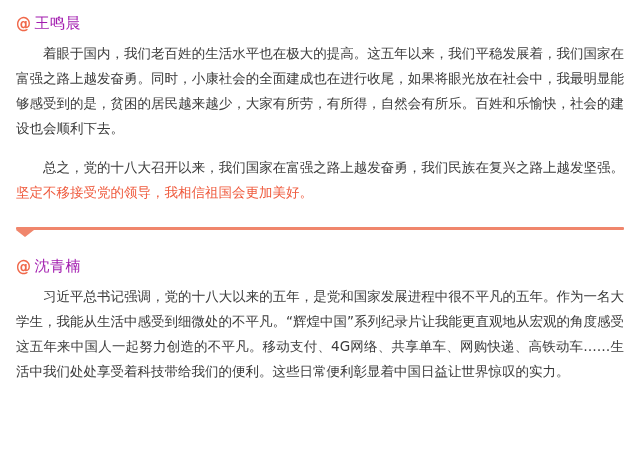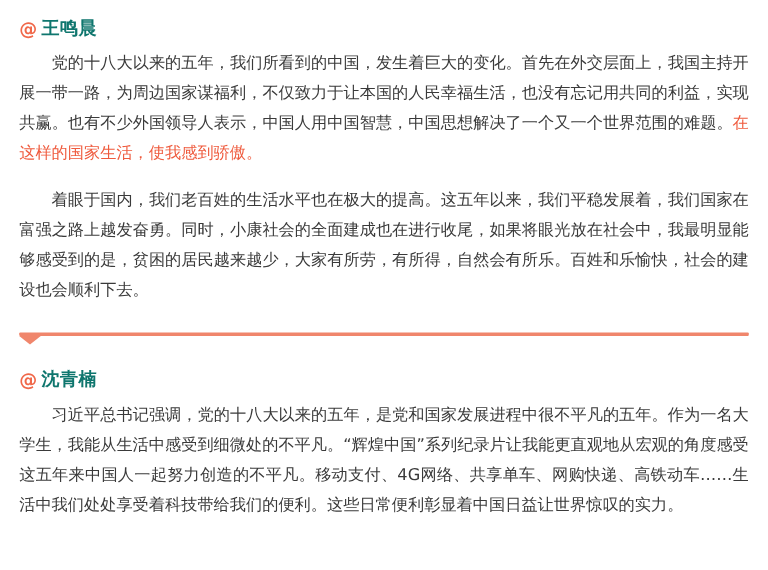--- a/index.html
+++ b/index.html
@@ -33,22 +33,22 @@
     margin-bottom: 8px;
     letter-spacing: 0.5px;
   }
   .at-symbol {
     color: #f0684a;
     font-weight: bold;
     margin-right: 3px;
     font-size: 15px;
   }
   .author-name {
-    color: #0f766e;
-    font-weight: bold;
+    color: #a21caf;
+    font-weight: normal;
   }
   .body-text {
     font-size: 13.5px;
     line-height: 25px;
     color: #3a3a3a;
     text-align: justify;
     text-justify: inter-ideograph;
   }
   .para {
     margin: 0 0 14px 0;
@@ -90,22 +90,22 @@
 <body>
 
 <div class="page">
 
   <div class="post post-1">
     <div class="author-line">
       <span class="at-symbol">@</span>
       <span class="author-name">王鸣晨</span>
     </div>
     <div class="body-text">
-      <p class="para"><span>党的十八大以来的五年，我们所看到的中国，发生着巨大的变化。首先在外交层面上，我国主持开展一带一路，为周边国家谋福利，不仅致力于让本国的人民幸福生活，也没有忘记用共同的利益，实现共赢。也有不少外国领导人表示，中国人用中国智慧，中国思想解决了一个又一个世界范围的难题。</span><span class="hl">在这样的国家生活，使我感到骄傲。</span></p>
       <p class="para"><span>着眼于国内，我们老百姓的生活水平也在极大的提高。这五年以来，我们平稳发展着，我们国家在富强之路上越发奋勇。同时，小康社会的全面建成也在进行收尾，如果将眼光放在社会中，我最明显能够感受到的是，贫困的居民越来越少，大家有所劳，有所得，自然会有所乐。百姓和乐愉快，社会的建设也会顺利下去。</span></p>
+      <p class="para last"><span>总之，党的十八大召开以来，我们国家在富强之路上越发奋勇，我们民族在复兴之路上越发坚强。</span><span class="hl">坚定不移接受党的领导，我相信祖国会更加美好。</span></p>
     </div>
   </div>
 
   <div class="divider-wrap">
     <div class="divider"></div>
   </div>
 
   <div class="post post-2">
     <div class="author-line">
       <span class="at-symbol">@</span>

